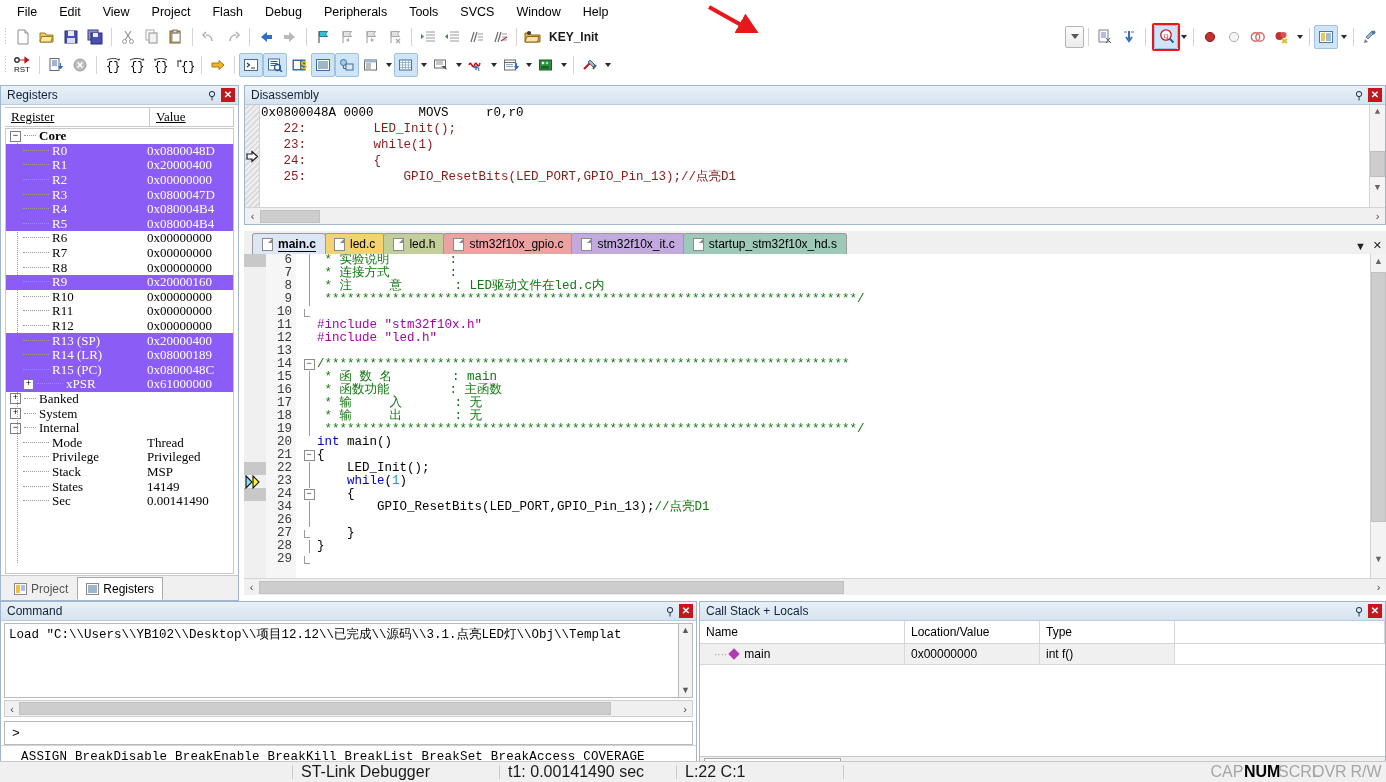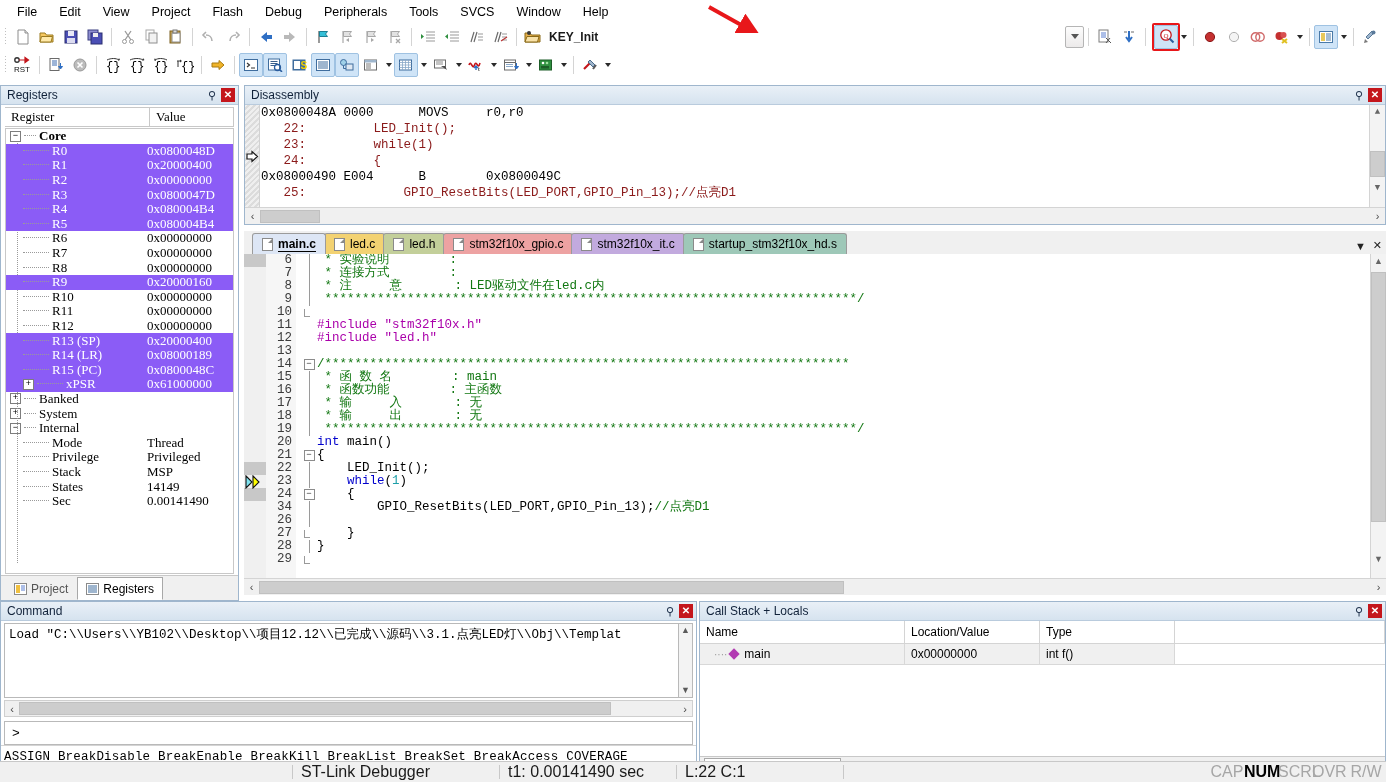--- a/index.html
+++ b/index.html
@@ -122,21 +122,21 @@
   .cmd-out{position:absolute;left:3px;right:3px;top:21px;height:75px;border:1px solid #b9b9b9;background:#fff;
            font-family:"Liberation Mono",monospace;font-size:12.5px;padding:2px 4px;box-sizing:border-box;overflow:hidden;}
   .cmd-vscroll{position:absolute;right:3px;top:21px;width:15px;height:75px;background:#f3f3f3;border:1px solid #b9b9b9;box-sizing:border-box;}
   .cmd-vscroll .a{height:13px;text-align:center;font-size:9px;color:#5a5a5a;line-height:13px;}
   .cmd-hscroll{position:absolute;left:3px;right:3px;top:98px;height:17px;background:#f0f0f0;border:1px solid #cfcfcf;
                box-sizing:border-box;display:flex;align-items:center;}
   .cmd-input{position:absolute;left:3px;right:3px;top:119px;height:22px;border:1px solid #b9b9b9;background:#fff;
              display:flex;align-items:center;font-family:"Liberation Mono",monospace;font-size:13px;}
   .cmd-input .pr{width:22px;text-align:center;color:#000;}
   .cmd-hint{position:absolute;left:0;right:0;top:143px;height:22px;background:#fff;border-top:1px solid #d4d4d4;
-            font-family:"Liberation Mono",monospace;font-size:12.5px;display:flex;align-items:center;padding-left:3px;letter-spacing:.2px;}
+            font-family:"Liberation Mono",monospace;font-size:12.5px;display:flex;align-items:center;padding-left:20px;letter-spacing:.2px;}
 
   
   #callstack{left:699px;top:601px;width:687px;height:181px;}
   .cs-head{display:flex;height:23px;font-size:12px;}
   .cs-head div{border:1px solid #d4d4d4;border-top:none;border-left:none;padding-left:6px;display:flex;align-items:center;box-sizing:border-box;background:#fff;}
   .cs-row{display:flex;height:21px;font-size:12px;background:#f0f0f0;}
   .cs-row div{border:1px solid #d8d8d8;border-top:none;border-left:none;padding-left:6px;display:flex;align-items:center;box-sizing:border-box;}
   .diamond{width:8px;height:8px;background:#b23ab2;transform:rotate(45deg);margin-right:6px;flex:none;}
 
   
@@ -577,21 +577,21 @@
     <div class="tcaret"></div>
   </div>
 
   <div class="panel" id="registers" style="left:0;top:85px;width:239px;height:516px;">
     <div class="ptitle">
       <span class="tx">Registers</span>
       <span class="pin">⚲</span>
       <span class="pclose">✕</span>
     </div>
 
-    <div style="position:absolute;left:4px;right:4px;top:21px;">
+    <div style="position:absolute;left:4px;right:4px;top:21px;text-decoration:underline;">
       <div class="reg-head">
         <div class="c1">Register</div>
         <div class="c2">Value</div>
       </div>
     </div>
 
     <div class="reg-body">
       <div class="vline" style="left:11px;top:14px;height:420px;"></div>
 
       <div class="rwrap">
@@ -809,21 +809,20 @@
     <div class="dis-body">
       <div class="dis-gutter"></div>
       <svg class="pc-arrow" style="top:45px;" viewBox="0 0 13 13">
         <path d="M1 4h5V1.5L11.5 6.5 6 11.5V9H1z" fill="#ffffff" stroke="#1a1a1a" stroke-width="1.2"></path>
         </svg>
       <div id="dis-lines">
           <div class="dline">0x0800048A 0000      MOVS     r0,r0</div>
           <div class="dline src">   22:         LED_Init();</div>
           <div class="dline src">   23:         while(1)</div>
           <div class="dline src">   24:         {</div>
-          <div class="dline">0x08000490 E004      B        0x0800049C</div>
           <div class="dline src">   25:             GPIO_ResetBits(LED_PORT,GPIO_Pin_13);//点亮D1</div>
         </div>
       <div style="position:absolute;right:0;top:0;bottom:0;width:15px;background:#f3f3f3;border-left:1px solid #d4d4d4;">
         <div style="height:14px;text-align:center;font-size:9px;color:#666;line-height:14px;">▲</div>
         <div style="position:absolute;bottom:14px;width:100%;text-align:center;font-size:9px;color:#666;">▼</div>
         <div style="position:absolute;top:46px;left:0;width:15px;height:26px;background:#cdcdcd;border:1px solid #c0c0c0;box-sizing:border-box;"></div>
       </div>
     </div>
     <div class="hbar">
       <div class="lft">‹</div>

